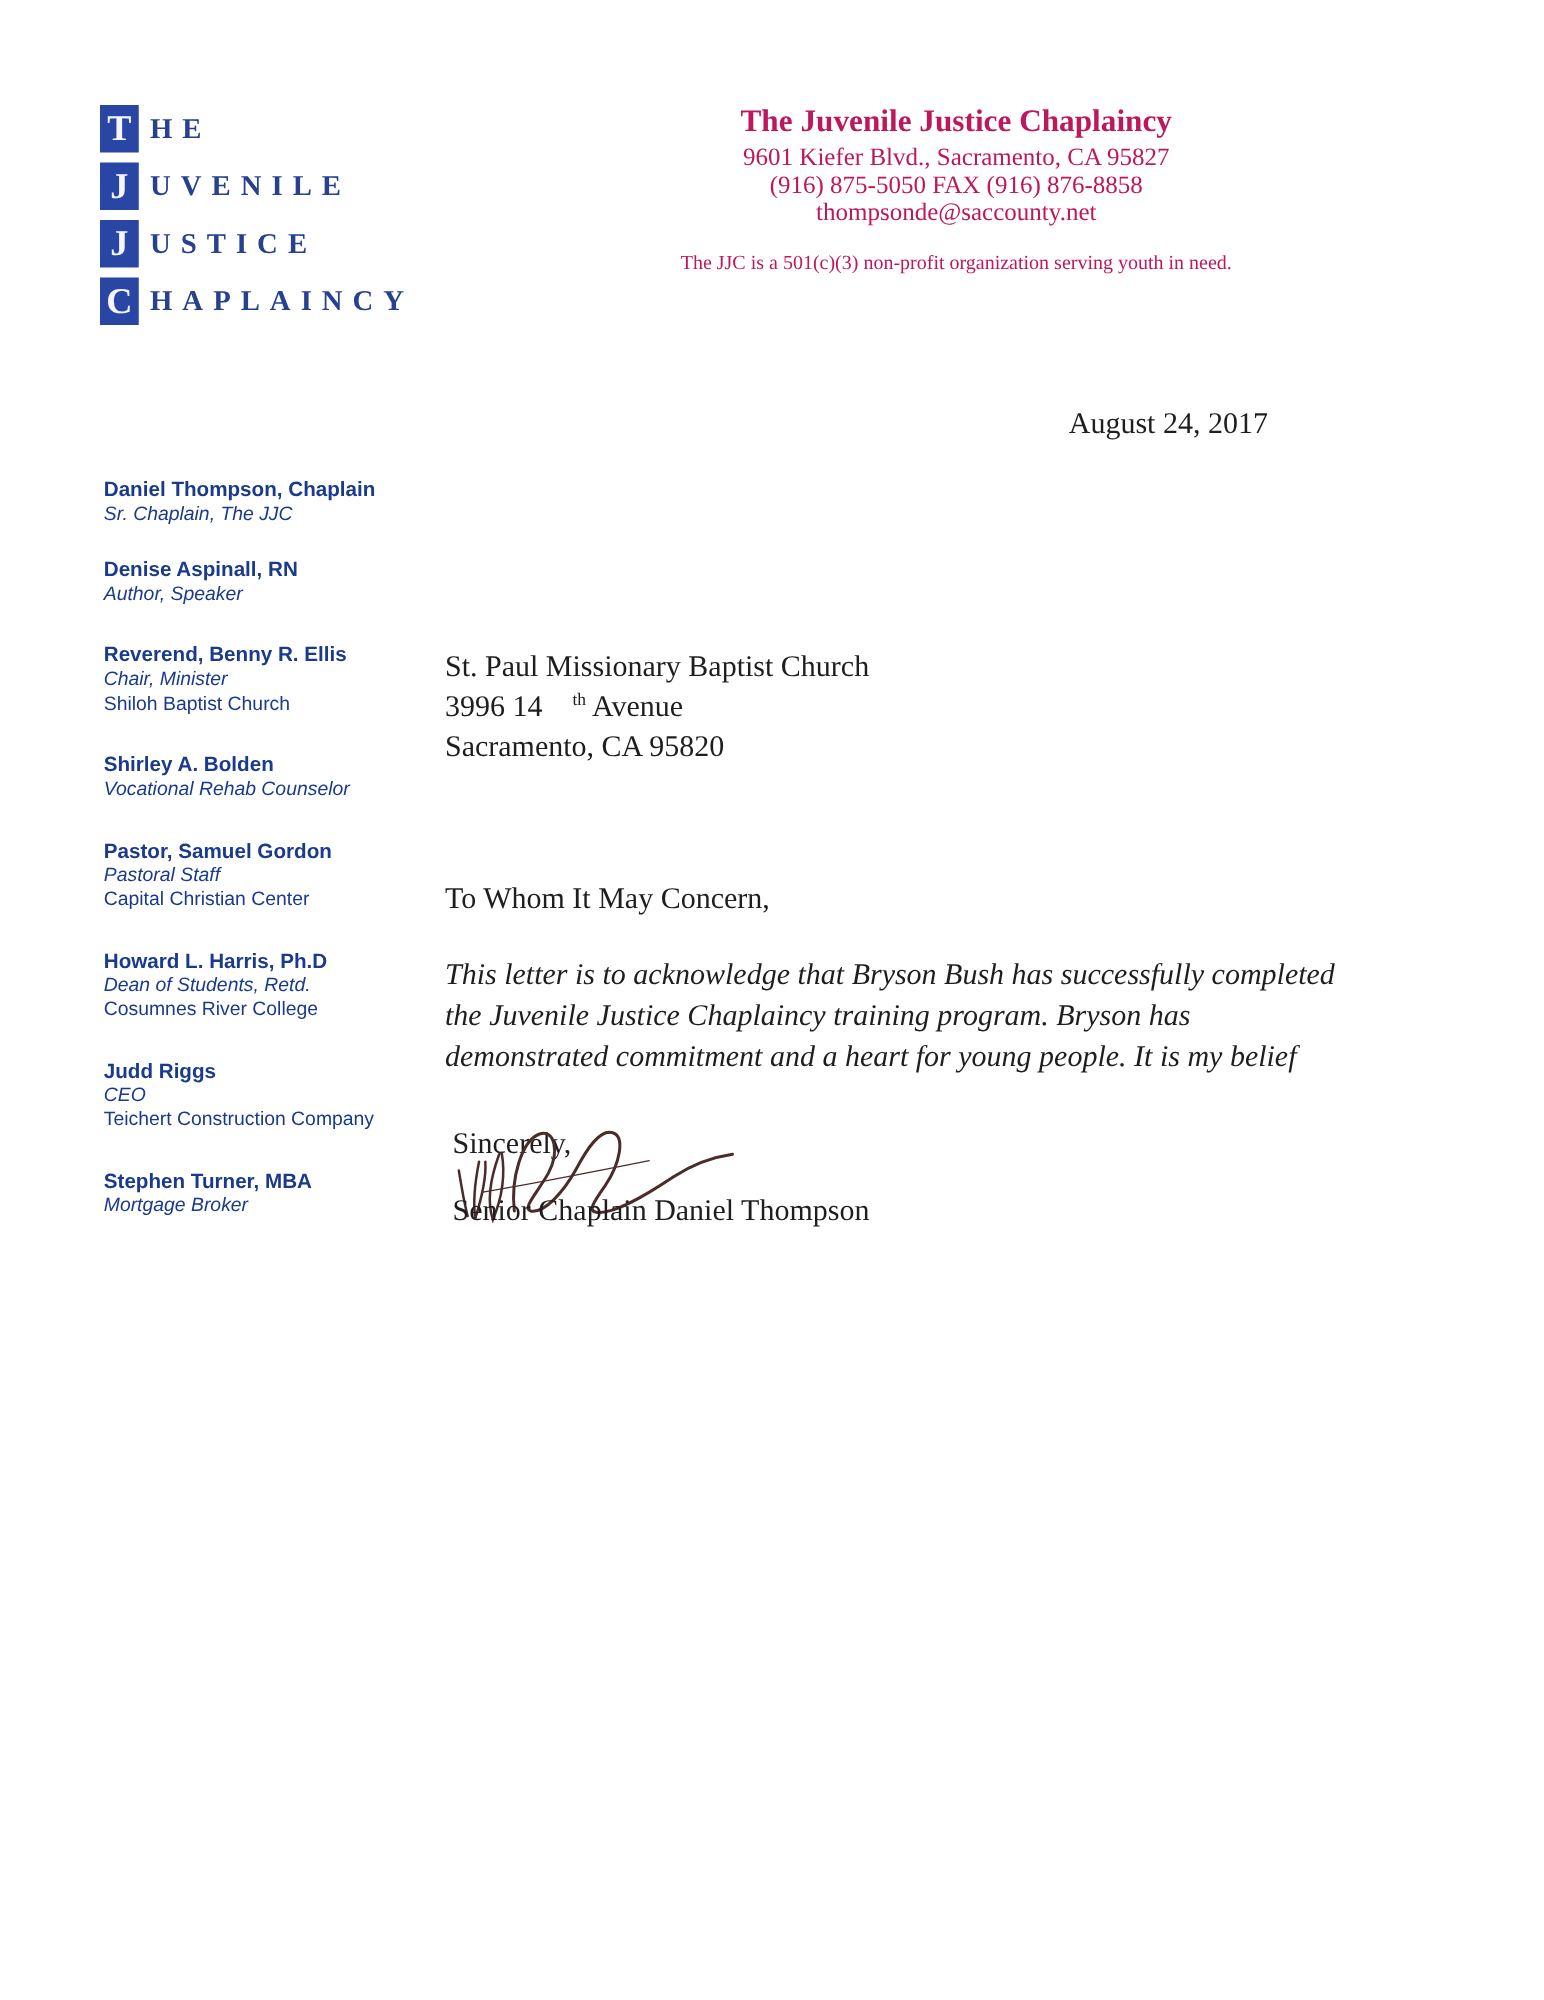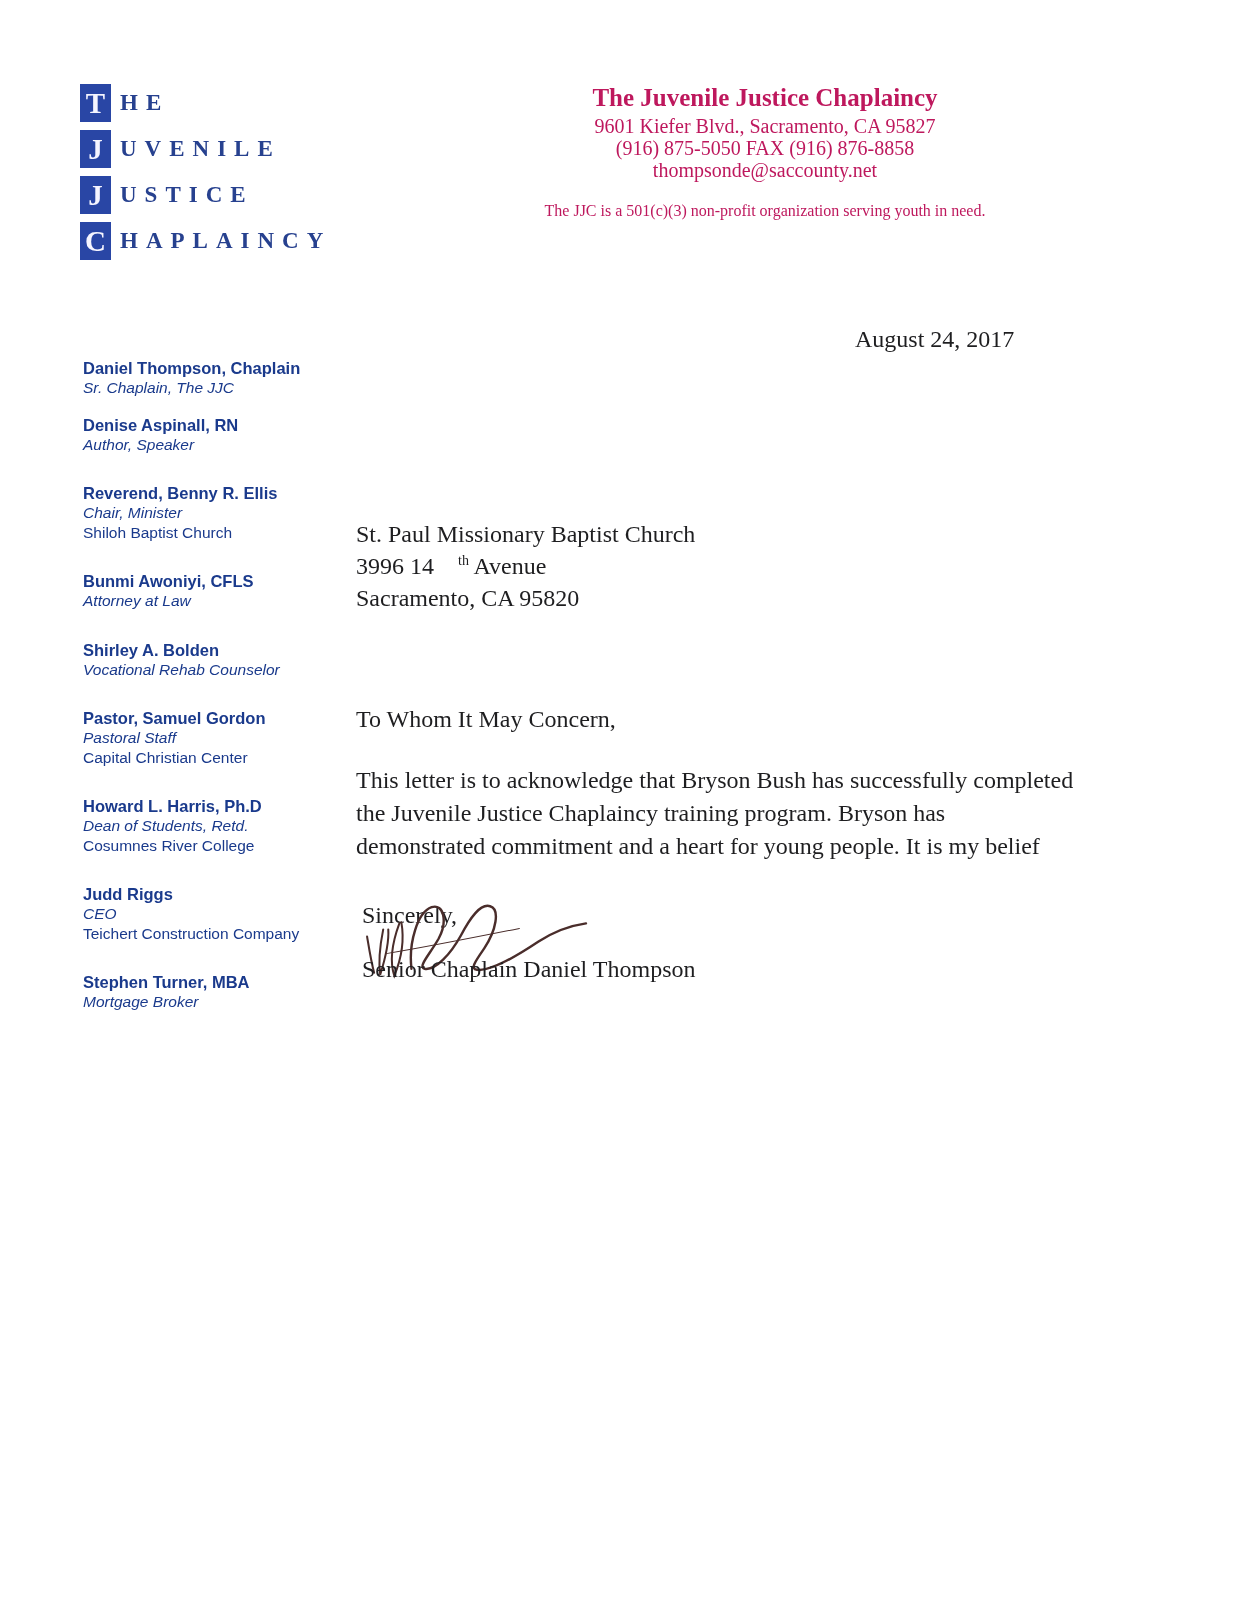--- a/index.html
+++ b/index.html
@@ -41,33 +41,33 @@
   .header .org-name { font-size: 25px; font-weight: bold; line-height: 28px; }
   .header .addr, .header .phone, .header .email { font-size: 20px; line-height: 22px; }
   .header .addr { margin-top: 3px; }
   .header .tagline { font-size: 16px; line-height: 20px; margin-top: 20px; }
 
   
   .date { position: absolute; left: 855px; top: 326px; font-size: 24px; color: #1e1e20; }
 
   
   .sidebar { position: absolute; left: 83px; top: 358px; width: 250px; font-family: "Liberation Sans", sans-serif; color: #1a3a8c; }
-  .member { margin-bottom: 29px; }
+  .member { margin-bottom: 29px; margin-top: 24px; }
   .member.g1 { margin-bottom: 17px; }
   .member .name { font-size: 16.5px; font-weight: bold; line-height: 20px; }
   .member .role { font-size: 15.5px; font-style: italic; line-height: 19.5px; }
   .member .org  { font-size: 15.5px; line-height: 19.5px; }
 
   
   .body-text { color: #1e1e20; font-size: 24px; }
   .recipient { position: absolute; left: 356px; top: 518px; line-height: 32px; }
   .recipient sup { font-size: 14px; line-height: 0; margin-left: 24px; }
   .salutation { position: absolute; left: 356px; top: 706px; }
   .paragraph { position: absolute; left: 356px; top: 764px; width: 730px; }
-  .paragraph div { line-height: 33px; }
+  .paragraph div { line-height: 33px; font-style: italic; }
   .closing { position: absolute; left: 362px; top: 902px; }
   .signer { position: absolute; left: 362px; top: 956px; }
 
   
   .signature { position: absolute; left: 358px; top: 896px; width: 232px; height: 86px; }
   .signature path { fill: none; stroke: #4a2d2b; stroke-linecap: round; }
 </style>
 </head>
 <body>
 
@@ -120,25 +120,20 @@
       <div class="name">Denise Aspinall, RN</div>
       <div class="role">Author, Speaker</div>
       <div class="org"></div>
     </div>
     <div class="member">
       <div class="name">Reverend, Benny R. Ellis</div>
       <div class="role">Chair, Minister</div>
       <div class="org">Shiloh Baptist Church</div>
     </div>
     <div class="member">
-      <div class="name">Bunmi Awoniyi, CFLS</div>
-      <div class="role">Attorney at Law</div>
-      <div class="org"></div>
-    </div>
-    <div class="member">
       <div class="name">Shirley A. Bolden</div>
       <div class="role">Vocational Rehab Counselor</div>
       <div class="org"></div>
     </div>
     <div class="member">
       <div class="name">Pastor, Samuel Gordon</div>
       <div class="role">Pastoral Staff</div>
       <div class="org">Capital Christian Center</div>
     </div>
     <div class="member">

